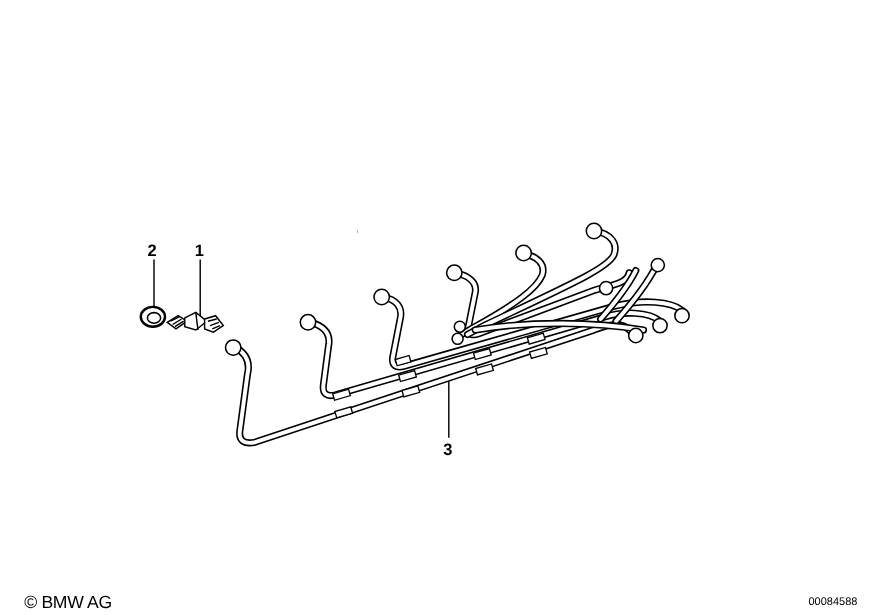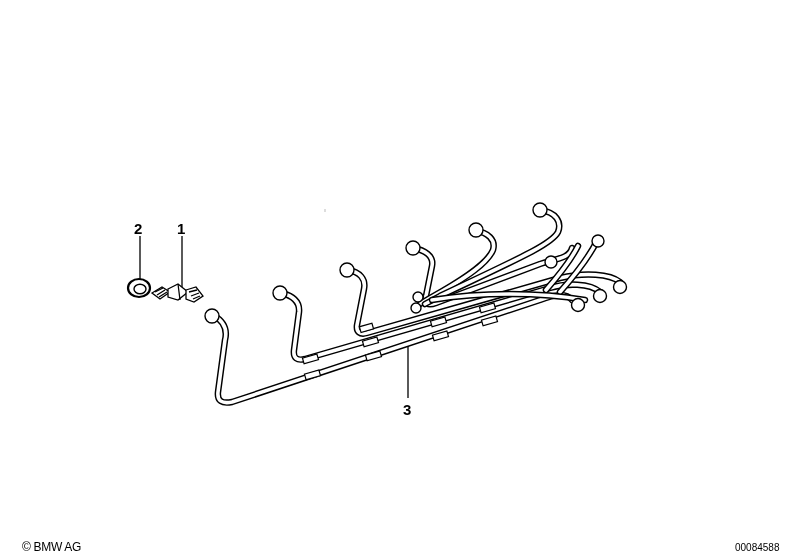--- a/index.html
+++ b/index.html
@@ -1,19 +1,19 @@
 <!DOCTYPE html>
 <html><head>
 <meta charset="utf-8">
 <style>
   html, body { margin: 0; padding: 0; background: #ffffff; }
   body { width: 799px; height: 559px; position: relative; overflow: hidden; font-family: "Liberation Sans", sans-serif; }
   .canvas { position: absolute; left: 0; top: 0; width: 799px; height: 559px; }
   .callout { position: absolute; font-family: "Liberation Sans", sans-serif; font-weight: bold; font-size: 15px; color: #000; line-height: 1; }
-  .copyright { position: absolute; left: 22px; top: 540px; font-family: "Liberation Sans", sans-serif; font-size: 12px; color: #000; letter-spacing: -0.3px; }
+  .copyright { position: absolute; left: 22px; top: 540px; font-family: "Liberation Sans", sans-serif; font-size: 16px; color: #000; letter-spacing: -0.3px; }
   .docid { position: absolute; left: 735px; top: 542px; font-family: "Liberation Sans", sans-serif; font-size: 10px; color: #000; }
   svg .tube { fill: none; stroke: #000; stroke-width: 6.5; stroke-linecap: round; stroke-linejoin: round; }
   svg .tube-in { fill: none; stroke: #fff; stroke-width: 3.6; stroke-linecap: round; stroke-linejoin: round; }
   svg .lead { stroke: #000; stroke-width: 1.3; fill: none; }
   svg .nut { fill: #fff; stroke: #000; stroke-width: 1.4; }
   svg .clip { fill: #fff; stroke: #000; stroke-width: 1.2; }
 </style>
 </head>
 <body>
 

